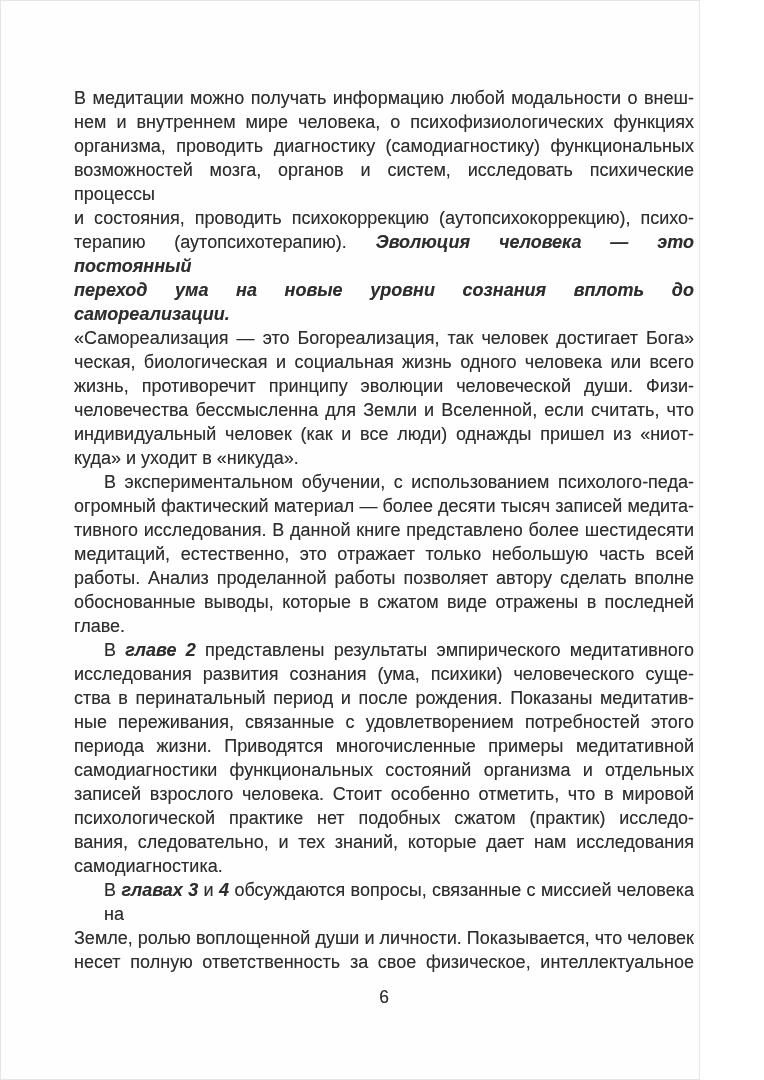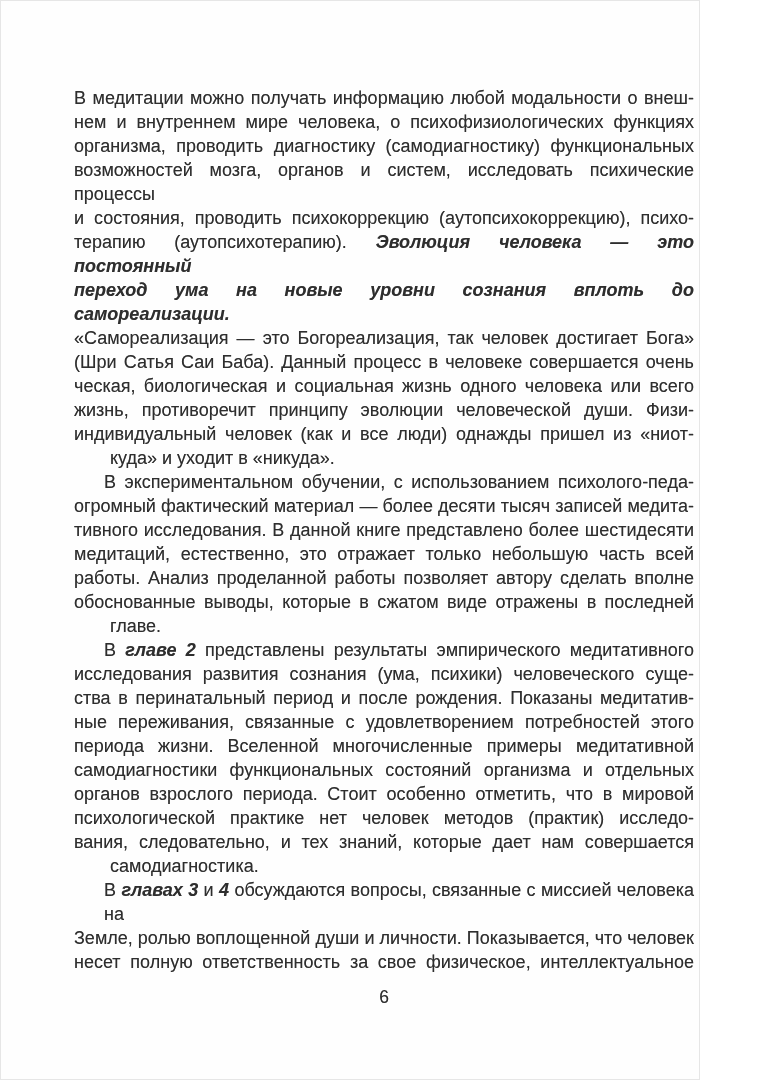--- a/index.html
+++ b/index.html
@@ -27,21 +27,20 @@
   .line {
     font-size: 18px;
     line-height: 24px;
     text-align: justify;
     text-align-last: justify;
     white-space: normal;
     text-shadow: 0 0 0.6px rgba(45,45,45,0.45);
   }
   .line.last {
     text-align-last: left;
-    margin-left: 36px;
   }
   .line.indent {
     padding-left: 30px;
   }
   .seg-n {
     font-weight: normal;
     font-style: normal;
   }
   .seg-bi {
     font-weight: bold;
@@ -64,40 +63,40 @@
 <div class="page">
   <div class="text-block">
       <div class="line"><span class="seg-n">В медитации можно получать информацию любой модальности о внеш-</span></div>
       <div class="line"><span class="seg-n">нем и внутреннем мире человека, о психофизиологических функциях</span></div>
       <div class="line"><span class="seg-n">организма, проводить диагностику (самодиагностику) функциональных</span></div>
       <div class="line"><span class="seg-n">возможностей мозга, органов и систем, исследовать психические процессы</span></div>
       <div class="line"><span class="seg-n">и состояния, проводить психокоррекцию (аутопсихокоррекцию), психо-</span></div>
       <div class="line"><span class="seg-n">терапию (аутопсихотерапию). </span><span class="seg-bi">Эволюция человека — это постоянный</span></div>
       <div class="line"><span class="seg-bi">переход ума на новые уровни сознания вплоть до самореализации.</span></div>
       <div class="line"><span class="seg-n">«Самореализация — это Богореализация, так человек достигает Бога»</span></div>
-      <div class="line"><span class="seg-n">(Шри Сатья Саи Баба). Данный процесс в человеке совершается очень</span></div>
       <div class="line"><span class="seg-n">ческая, биологическая и социальная жизнь одного человека или всего</span></div>
       <div class="line"><span class="seg-n">жизнь, противоречит принципу эволюции человеческой души. Физи-</span></div>
+      <div class="line"><span class="seg-n">человечества бессмысленна для Земли и Вселенной, если считать, что</span></div>
       <div class="line"><span class="seg-n">индивидуальный человек (как и все люди) однажды пришел из «ниот-</span></div>
       <div class="line last"><span class="seg-n">куда» и уходит в «никуда».</span></div>
       <div class="line indent"><span class="seg-n">В экспериментальном обучении, с использованием психолого-педа-</span></div>
       <div class="line"><span class="seg-n">огромный фактический материал — более десяти тысяч записей медита-</span></div>
       <div class="line"><span class="seg-n">тивного исследования. В данной книге представлено более шестидесяти</span></div>
       <div class="line"><span class="seg-n">медитаций, естественно, это отражает только небольшую часть всей</span></div>
       <div class="line"><span class="seg-n">работы. Анализ проделанной работы позволяет автору сделать вполне</span></div>
       <div class="line"><span class="seg-n">обоснованные выводы, которые в сжатом виде отражены в последней</span></div>
       <div class="line last"><span class="seg-n">главе.</span></div>
       <div class="line indent"><span class="seg-n">В </span><span class="seg-bi">главе 2</span><span class="seg-n"> представлены результаты эмпирического медитативного</span></div>
       <div class="line"><span class="seg-n">исследования развития сознания (ума, психики) человеческого суще-</span></div>
       <div class="line"><span class="seg-n">ства в перинатальный период и после рождения. Показаны медитатив-</span></div>
       <div class="line"><span class="seg-n">ные переживания, связанные с удовлетворением потребностей этого</span></div>
-      <div class="line"><span class="seg-n">периода жизни. Вселенной многочисленные примеры медитативной</span></div>
+      <div class="line"><span class="seg-n">периода жизни. Приводятся многочисленные примеры медитативной</span></div>
       <div class="line"><span class="seg-n">самодиагностики функциональных состояний организма и отдельных</span></div>
-      <div class="line"><span class="seg-n">органов взрослого периода. Стоит особенно отметить, что в мировой</span></div>
-      <div class="line"><span class="seg-n">психологической практике нет человек методов (практик) исследо-</span></div>
-      <div class="line"><span class="seg-n">вания, следовательно, и тех знаний, которые дает нам совершается</span></div>
+      <div class="line"><span class="seg-n">записей взрослого человека. Стоит особенно отметить, что в мировой</span></div>
+      <div class="line"><span class="seg-n">психологической практике нет подобных сжатом (практик) исследо-</span></div>
+      <div class="line"><span class="seg-n">вания, следовательно, и тех знаний, которые дает нам исследования</span></div>
       <div class="line last"><span class="seg-n">самодиагностика.</span></div>
       <div class="line indent"><span class="seg-n">В </span><span class="seg-bi">главах 3</span><span class="seg-n"> и </span><span class="seg-bi">4</span><span class="seg-n"> обсуждаются вопросы, связанные с миссией человека на</span></div>
       <div class="line"><span class="seg-n">Земле, ролью воплощенной души и личности. Показывается, что человек</span></div>
       <div class="line"><span class="seg-n">несет полную ответственность за свое физическое, интеллектуальное</span></div>
     </div>
   <div class="page-number">6</div>
 </div>
 
 </body></html>

